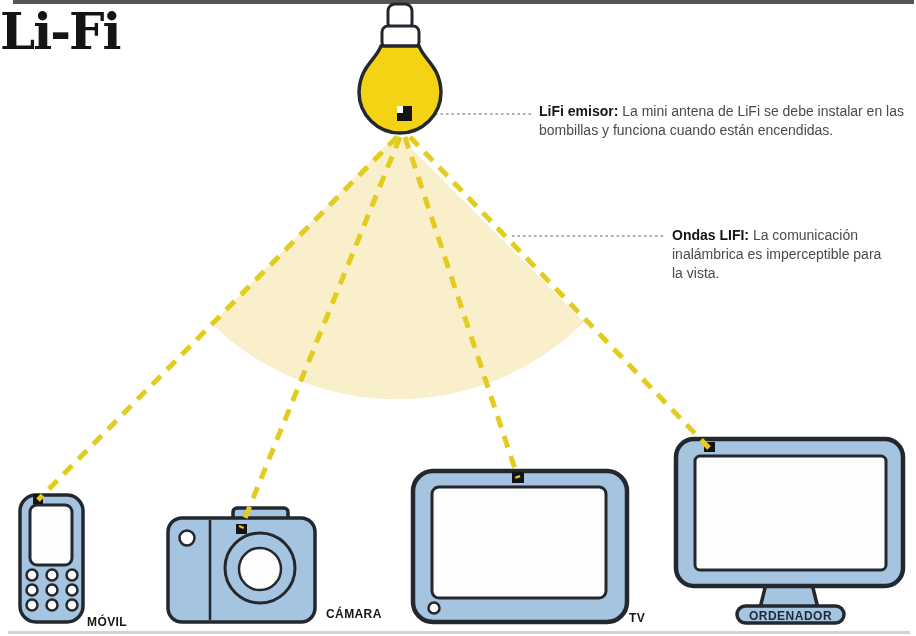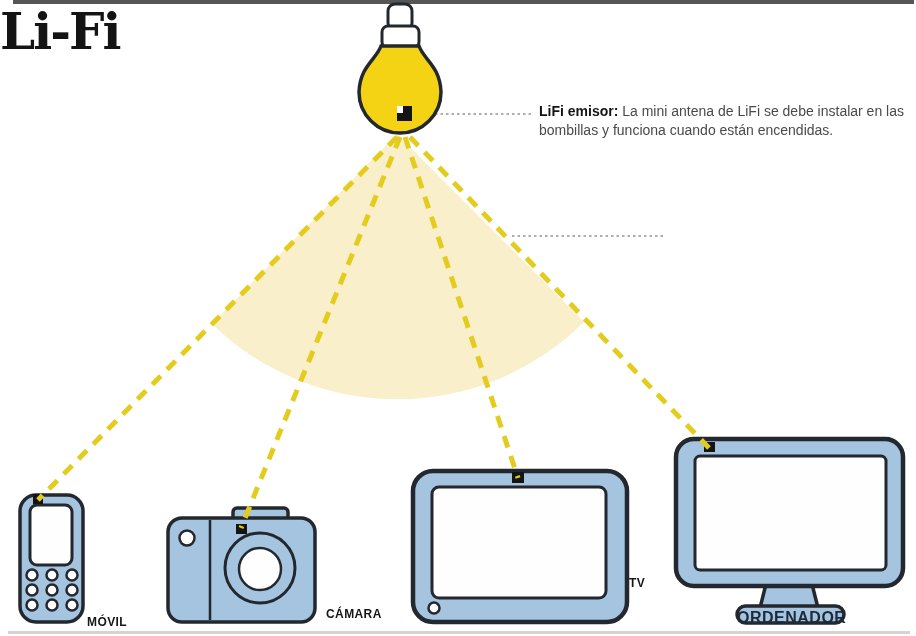--- a/index.html
+++ b/index.html
@@ -34,24 +34,24 @@
   .chip-notch{ fill:#ffffff; }
 
   .ann { position:absolute; font-size:14px; line-height:19px; color:var(--text-gray,#4a4a4a); }
   .ann b { color:#141414; }
   .chip-ann  { left:539px; top:102px; width:382px; }
   .ondas-ann { left:672px; top:226px; width:218px; }
 
   .dev-label { position:absolute; font-weight:bold; font-size:12px; color:#161616; letter-spacing:0.4px; }
   .lbl-movil  { left:87px;  top:600px;margin-top:15px; }
   .lbl-camara { left:326px; top:607px;text-align:right; }
-  .lbl-tv     { left:629px; top:576px; }
+  .lbl-tv     { left:629px; top:611px; }
   .base-label {
     position:absolute; left:737px; top:609px; width:107px; text-align:center;
-    font-weight:bold; font-size:16px; letter-spacing:0.5px; color:#1c2a38;
+    font-weight:bold; font-size:12px; letter-spacing:0.5px; color:#1c2a38;
   }
 </style>
 </head>
 <body>
 
 <div class="stage">
 
   <div class="top-bar"></div>
 
   <h1 class="title">Li-Fi</h1>
@@ -117,20 +117,24 @@
     <line class="ray" x1="400" y1="137" x2="241" y2="528"></line>
     <line class="ray" x1="405" y1="137" x2="518" y2="478"></line>
     <line class="ray" x1="410" y1="137" x2="709" y2="448"></line>
   </svg>
 
   <div class="ann chip-ann">
     <b>LiFi emisor:</b>
     <span>La mini antena de LiFi se debe instalar en las bombillas y funciona cuando están encendidas.</span>
   </div>
 
+  <div class="ann ondas-ann">
+    <b>Ondas LIFI:</b>
+    <span>La comunicación inalámbrica es imperceptible para la vista.</span>
+  </div>
 
   <div class="dev-label lbl-movil">MÓVIL</div>
   <div class="dev-label lbl-camara">CÁMARA</div>
   <div class="dev-label lbl-tv">TV</div>
   <div class="base-label">ORDENADOR</div>
 
   <div class="bottom-line"></div>
 </div>
 
 </body></html>

